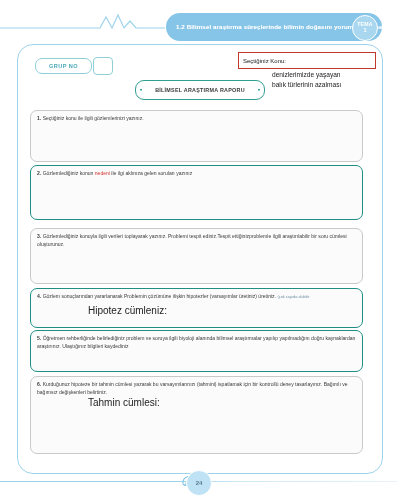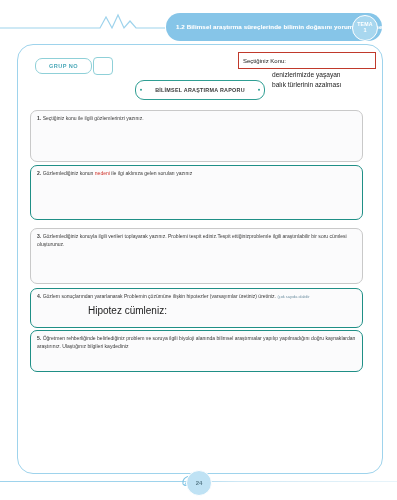--- a/index.html
+++ b/index.html
@@ -202,20 +202,27 @@
     <div class="subline">Hipotez cümleniz:</div>
   </div>
 
   <div class="qbox teal" id="q5">
     <div class="qtext">
       <b>5.</b>
       <span class="normal">Öğretmen rehberliğinde belirlediğiniz problem ve soruya ilgili biyoloji alanında bilimsel araştırmalar yapılıp yapılmadığını doğru kaynaklardan araştırınız. Ulaştığınız bilgileri kaydediniz</span>
     </div>
   </div>
 
+  <div class="qbox gray" id="q6">
+    <div class="qtext">
+      <b>6.</b>
+      <span class="normal">Kurduğunuz hipoteze bir tahmin cümlesi yazarak bu varsayımlarınızı (tahmini) ispatlamak için bir kontrollü deney tasarlayınız. Bağımlı ve bağımsız değişkenleri belirtiniz.</span>
+    </div>
+    <div class="subline">Tahmin cümlesi:</div>
+  </div>
 
   <div class="bottom-rule"></div>
   <svg class="leaf" viewBox="0 0 14 14">
     <path d="M12 2 C4 2 2 7 3 10 C5 13 11 11 12 2 Z" fill="none" stroke="#7fc4e4" stroke-width="1.1"></path>
     <path d="M12 2 C8 5 6 8 4.5 11.5" fill="none" stroke="#7fc4e4" stroke-width=".8"></path>
   </svg>
   <div class="page-badge">
     <span>24</span>
   </div>
 

